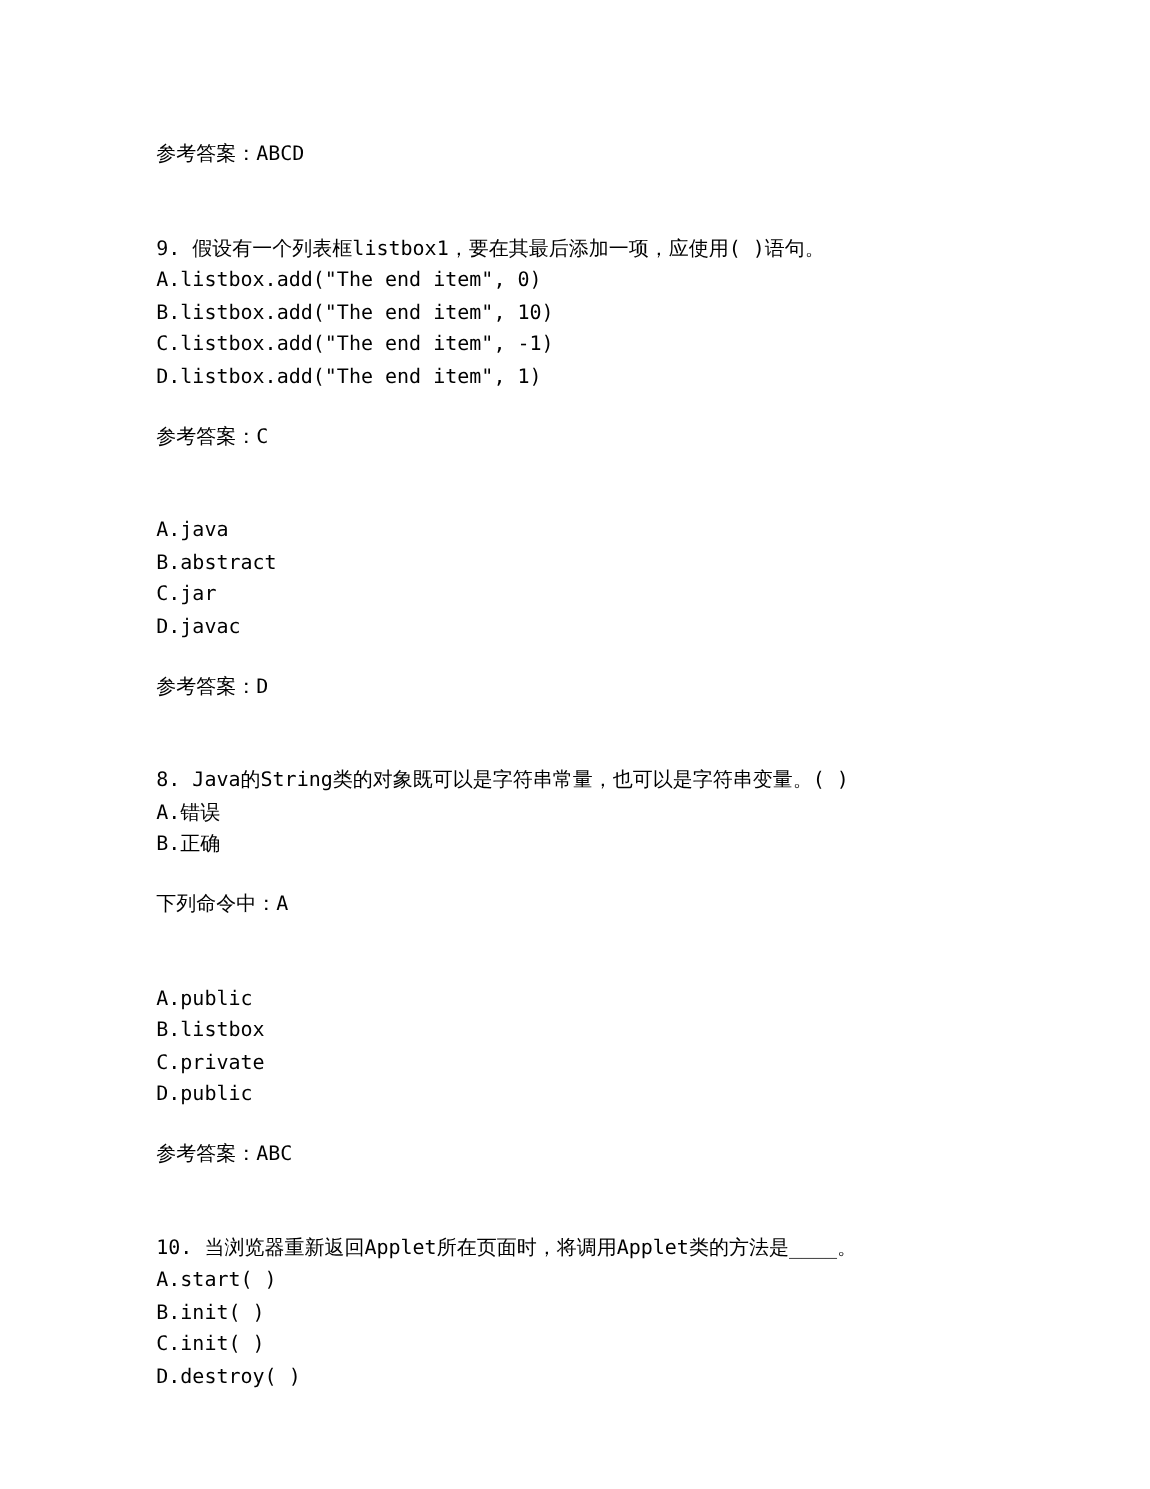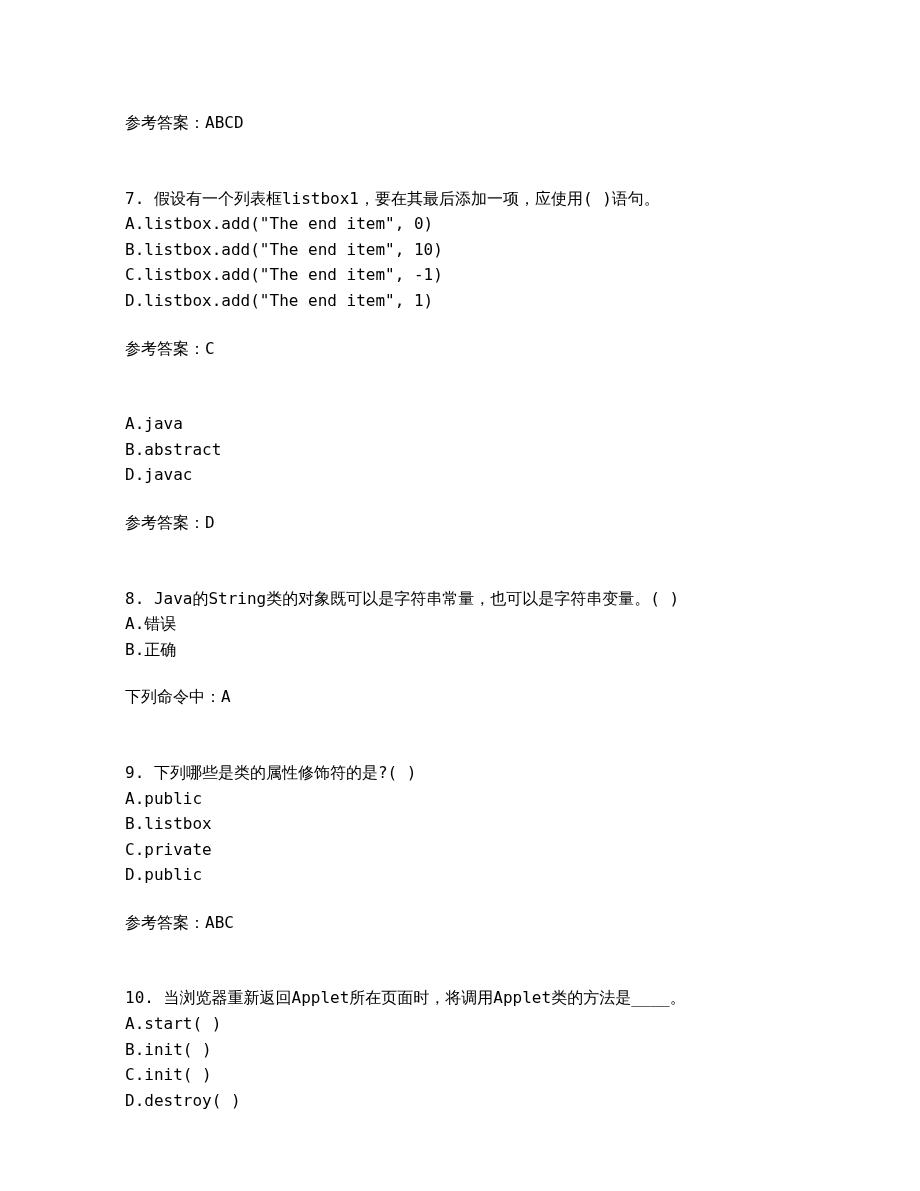--- a/index.html
+++ b/index.html
@@ -32,47 +32,47 @@
     .gap {
       height: 22px;
     }
   </style>
 </head>
 <body>
 
 <div class="answer-line">参考答案：ABCD</div>
 
 <div class="question-block">
-  <div class="question-text">7. 假设有一个列表框listbox1，要在其最后添加一项，应使用(  )语句。</div>
+  <div class="question-text">9. 假设有一个列表框listbox1，要在其最后添加一项，应使用(  )语句。</div>
   <div class="option-line">A.listbox.add("The end item", 0)</div>
   <div class="option-line">B.listbox.add("The end item", 10)</div>
   <div class="option-line">C.listbox.add("The end item", -1)</div>
   <div class="option-line">D.listbox.add("The end item", 1)</div>
   <div class="gap"></div>
   <div class="answer-line">参考答案：C</div>
 </div>
 
 <div class="question-block">
   <div class="option-line">A.java</div>
   <div class="option-line">B.abstract</div>
+  <div class="option-line">C.jar</div>
   <div class="option-line">D.javac</div>
   <div class="gap"></div>
   <div class="answer-line">参考答案：D</div>
 </div>
 
 <div class="question-block">
   <div class="question-text">8. Java的String类的对象既可以是字符串常量，也可以是字符串变量。(  )</div>
   <div class="option-line">A.错误</div>
   <div class="option-line">B.正确</div>
   <div class="gap"></div>
   <div class="answer-line">下列命令中：A</div>
 </div>
 
 <div class="question-block">
-  <div class="question-text">9. 下列哪些是类的属性修饰符的是?(  )</div>
   <div class="option-line">A.public</div>
   <div class="option-line">B.listbox</div>
   <div class="option-line">C.private</div>
   <div class="option-line">D.public</div>
   <div class="gap"></div>
   <div class="answer-line">参考答案：ABC</div>
 </div>
 
 <div class="question-block">
   <div class="question-text">10. 当浏览器重新返回Applet所在页面时，将调用Applet类的方法是____。</div>

